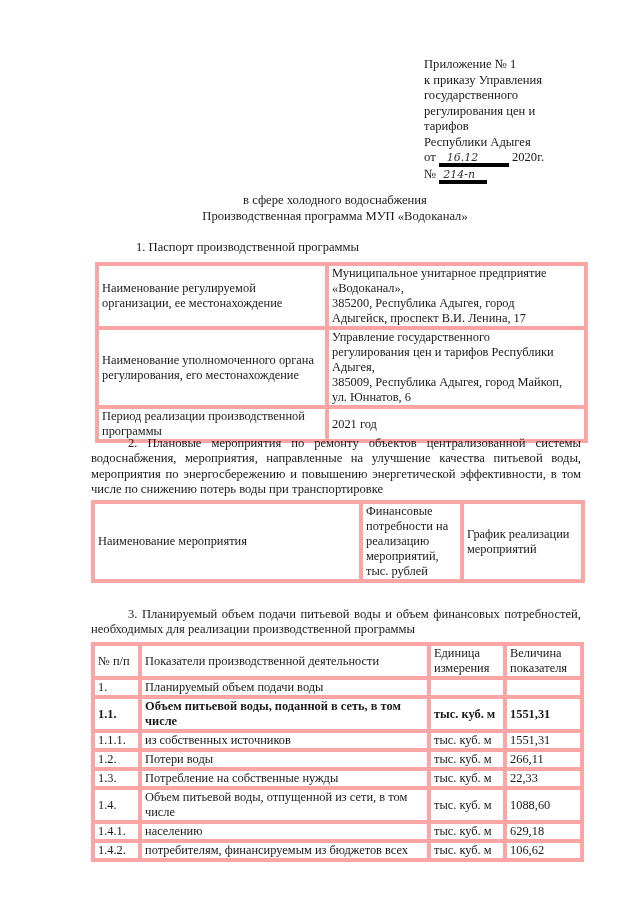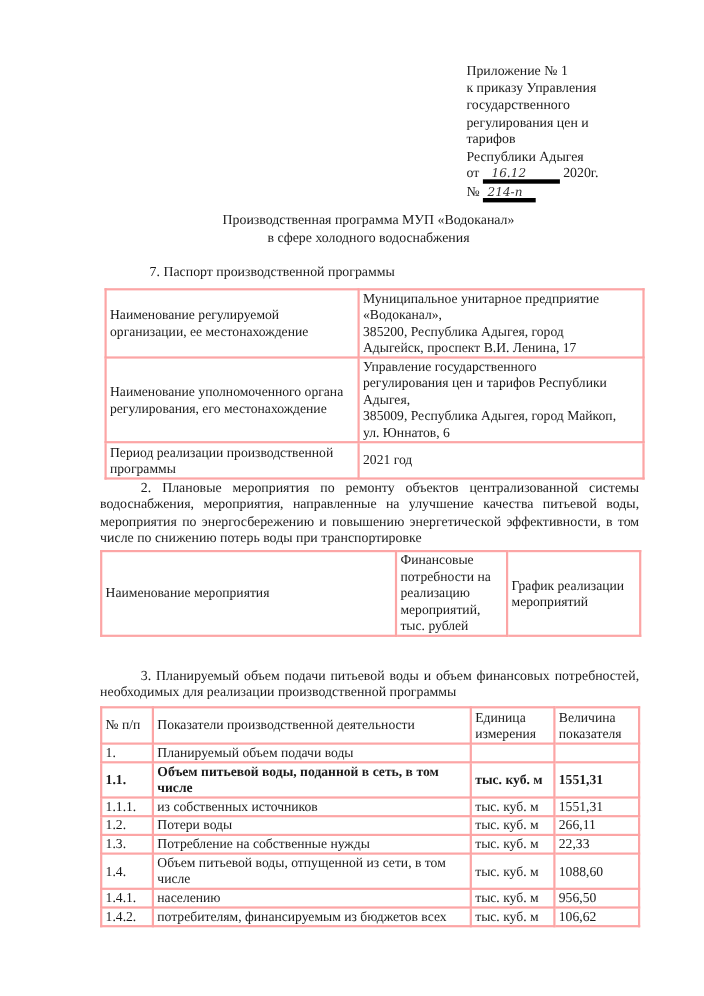--- a/index.html
+++ b/index.html
@@ -10,21 +10,21 @@
   }
   .abs { position: absolute; }
   .line { line-height: 15.5px; white-space: nowrap; }
   .appendix { left: 424px; top: 57px; }
   .hw { font-family: "DejaVu Serif", serif; font-style: italic; font-size: 11px; color: #333; }
   .uline { display: inline-block; border-bottom: 4px solid #000000; height: 13px; vertical-align: baseline; }
   .title { left: 0; width: 640px; text-align: center; top: 193px; line-height: 15.5px; }
   .title div { padding-left: 30px; }
   .sec1 { left: 136px; top: 240px; }
   table { border-collapse: collapse; position: absolute; table-layout: fixed; }
-  td { border: 2px solid #fca5a5; padding: 0 3px; vertical-align: middle; line-height: 15px; font-size: 12.4px; }
+  td { border: 4px solid #fca5a5; padding: 0 3px; vertical-align: middle; line-height: 15px; font-size: 12.4px; }
   .t1 { left: 95px; top: 262px; width: 489px; }
   .t2 { left: 91px; top: 500px; width: 490px; }
   .t3 { left: 91px; top: 642px; width: 489px; padding-left: 28px; }
   .center { text-align: left; }
   .para { left: 91px; width: 490px; text-align: justify; line-height: 15.3px; }
   .para .ind { text-indent: 37px; }
 </style>
 </head>
 <body>
 
@@ -40,25 +40,25 @@
     <span class="uline" style="width:70px;"><span class="hw" style="padding-left:8px;">16.12</span></span>
     <span>2020г.</span>
   </div>
   <div class="line">
     <span>№</span>
     <span class="uline" style="width:48px;"><span class="hw" style="padding-left:4px;">214-п</span></span>
   </div>
 </div>
 
 <div class="abs title">
+  <div>в сфере холодного водоснабжения</div>
   <div>Производственная программа МУП «Водоканал»</div>
-  <div>в сфере холодного водоснабжения</div>
 </div>
 
-<div class="abs sec1 line">7. Паспорт производственной программы</div>
+<div class="abs sec1 line">1. Паспорт производственной программы</div>
 
 <table class="t1">
   <colgroup>
       <col style="width:230px">
       <col style="width:259px">
     </colgroup>
   <tbody>
       <tr style="height:60px;">
     <td>Наименование регулируемой организации, ее местонахождение</td>
     <td>
@@ -155,21 +155,21 @@
   <tr style="height:31px;">
     <td>1.4.</td>
     <td>Объем питьевой воды, отпущенной из сети, в том числе</td>
     <td class="center">тыс. куб. м</td>
     <td class="center">1088,60</td>
   </tr>
   <tr style="height:16px;">
     <td>1.4.1.</td>
     <td>населению</td>
     <td class="center">тыс. куб. м</td>
-    <td class="center">956,50</td>
+    <td class="center">629,18</td>
   </tr>
   <tr style="height:16px;">
     <td>1.4.2.</td>
     <td style="white-space:nowrap;overflow:hidden;">потребителям, финансируемым из бюджетов всех</td>
     <td class="center">тыс. куб. м</td>
     <td class="center">106,62</td>
   </tr>
 </tbody>
   </table>
 

